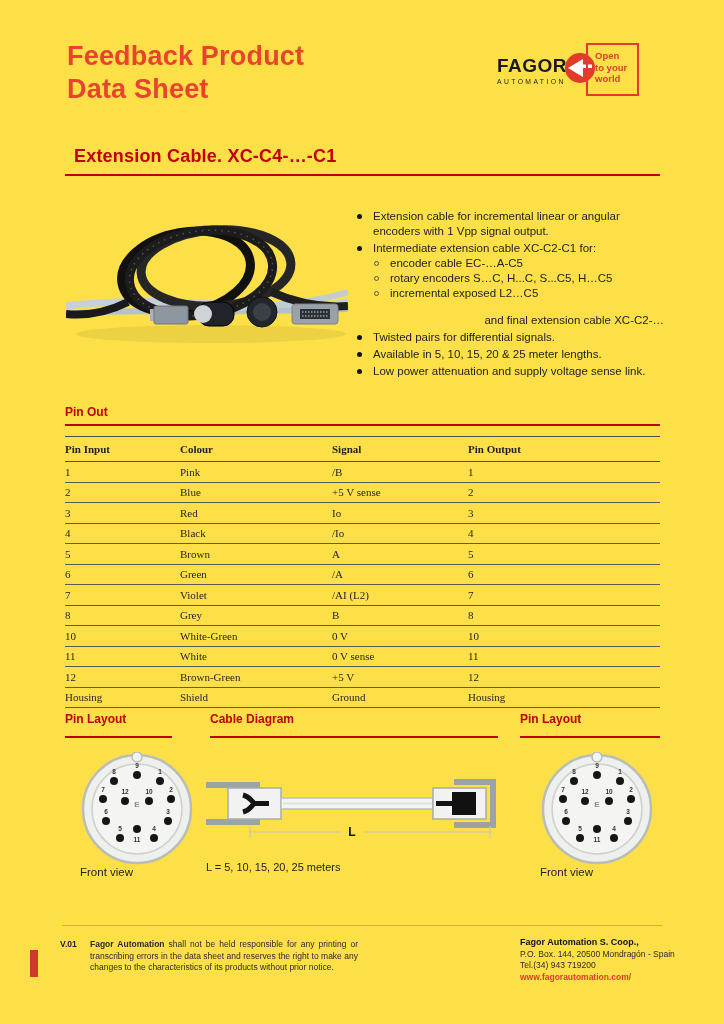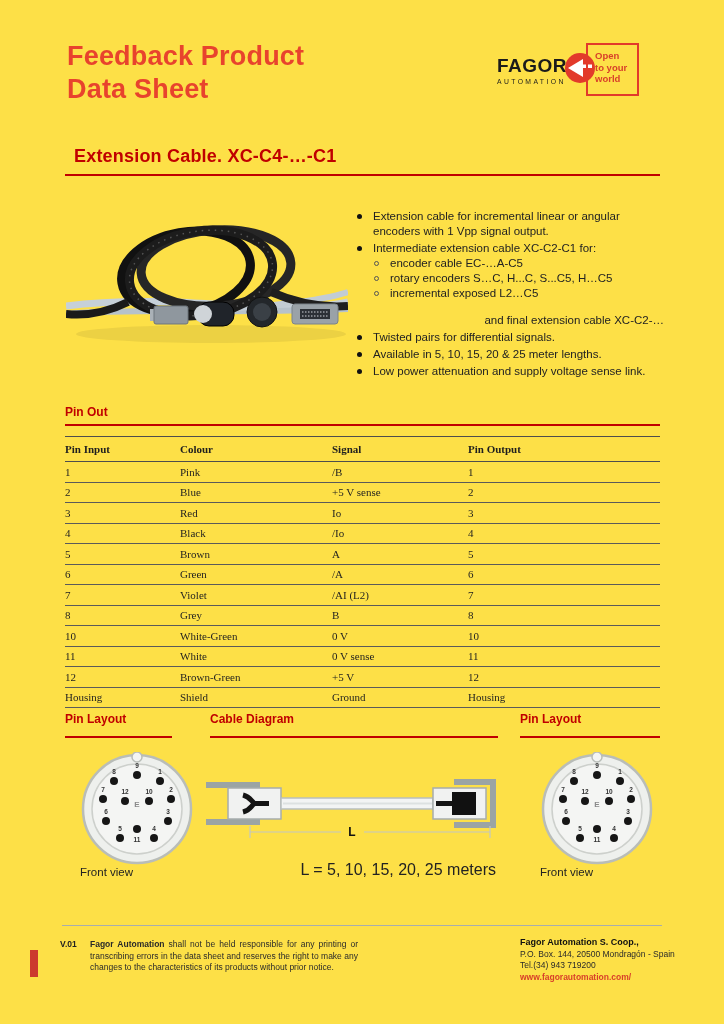--- a/index.html
+++ b/index.html
@@ -59,21 +59,21 @@
 
   
   .cablesvg .clamp{fill:#9ba4a4;}
   .cablesvg .conn-body{fill:#f1f2f1;stroke:#a6acac;stroke-width:1.5;}
   .cablesvg .fork{stroke:#141414;stroke-width:5;fill:none;}
   .cablesvg .cable-line{fill:#f3f4f4;stroke:#b9bfbf;stroke-width:1.5;}
   .cablesvg .cable-core{stroke:#dde1e1;stroke-width:2;}
   .cablesvg .lead{stroke:#141414;stroke-width:5;}
   .cablesvg .dim{stroke:#c2c6c6;stroke-width:1.2;}
   .cablesvg .dim-label{font-size:12px;font-weight:bold;fill:#111;font-family:"Liberation Sans","DejaVu Sans",sans-serif;}
-  .length-caption{font-size:16px;color:#222;text-align:right;}
+  .length-caption{font-size:11px;color:#222;text-align:left;}
 
   
   .footer-rule{left:62px;top:925px;width:600px;height:1px;background:#a8adad;}
   .footer-accent{left:30px;top:950px;width:8px;height:27px;background:#cc3a2e;}
   .version{left:60px;top:939px;font-size:8.5px;font-weight:bold;color:#222;}
   .disclaimer{left:90px;top:939px;width:268px;font-size:8.5px;line-height:11.5px;color:#2a2a2a;text-align:justify;}
   .addr-block{left:520px;top:937px;font-size:8.5px;line-height:11.5px;color:#2a2a2a;}
   .addr-block .company{font-size:9px;font-weight:bold;color:#111;}
   .addr-block .website{color:var(--link-red);font-weight:bold;}
 </style>

